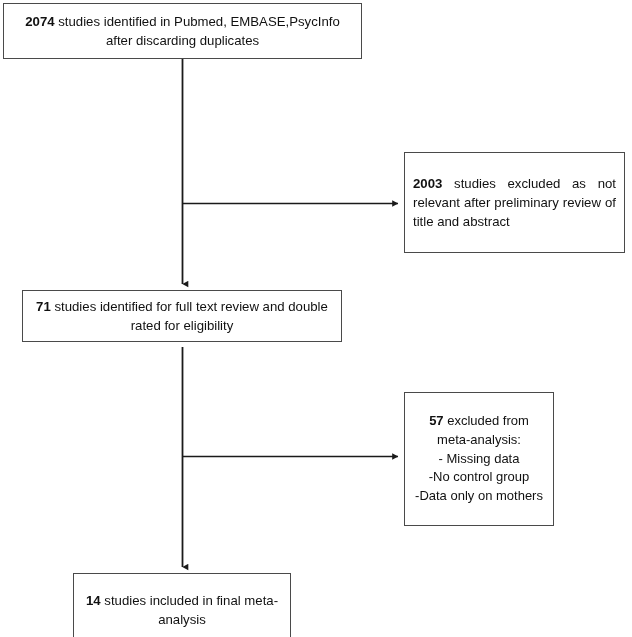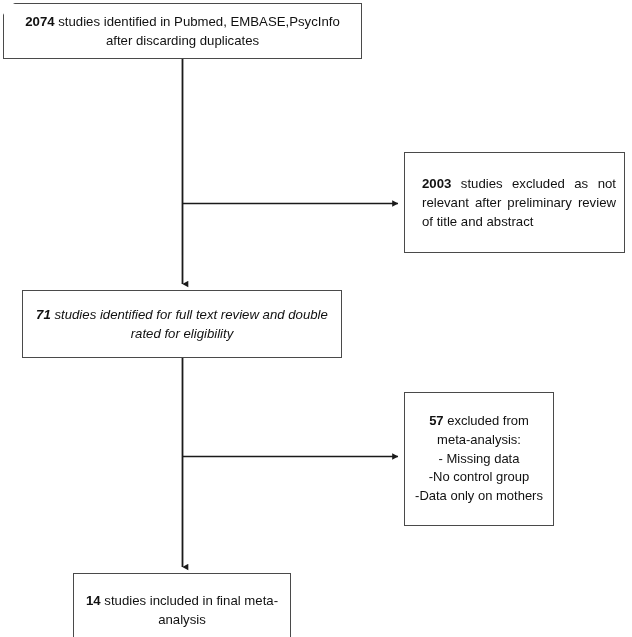--- a/index.html
+++ b/index.html
@@ -11,21 +11,20 @@
   body {
     font-family: "Liberation Sans", sans-serif;
     color: #1a1a1a;
   }
   #flowchart {
     position: relative;
     width: 632px;
     height: 637px;
     background: #ffffff;
     overflow: hidden;
-    border-radius: 27px;
   }
   .flow-box {
     position: absolute;
     box-sizing: border-box;
     border: 1.5px solid #4a4a4a;
     background: #ffffff;
     display: flex;
     align-items: center;
     justify-content: center;
   }
@@ -33,29 +32,29 @@
     display: block;
     width: 100%;
     padding: 0 10px;
     box-sizing: border-box;
     font-size: 13.2px;
     line-height: 1.45;
     color: #111111;
     white-space: pre-line;
   }
   .txt-center { text-align: center; }
-  .txt-justify { text-align: justify; text-align-last: left; margin-left: 9px; }
+  .txt-justify { text-align: justify; text-align-last: left; }
   .box-lead {
     font-weight: bold;
   }
 
   
   #box-identified { left: 3px;   top: 3px;   width: 359px; height: 56px; }
   #box-excluded-screen { left: 404px; top: 152px; width: 221px; height: 101px; }
-  #box-fulltext  { left: 22px;  top: 290px; width: 320px; height: 68px; font-style: italic; }
+  #box-fulltext  { left: 22px;  top: 290px; width: 320px; height: 52px; }
   #box-excluded-meta { left: 404px; top: 392px; width: 150px; height: 134px; }
   #box-included  { left: 73px;  top: 573px; width: 218px; height: 74px; }
 
   #box-excluded-screen .box-text { padding: 0 8px; }
   #box-excluded-meta .box-text { padding: 0 6px; font-size: 13px; }
 
   
   #connector-layer {
     position: absolute;
     left: 0;

